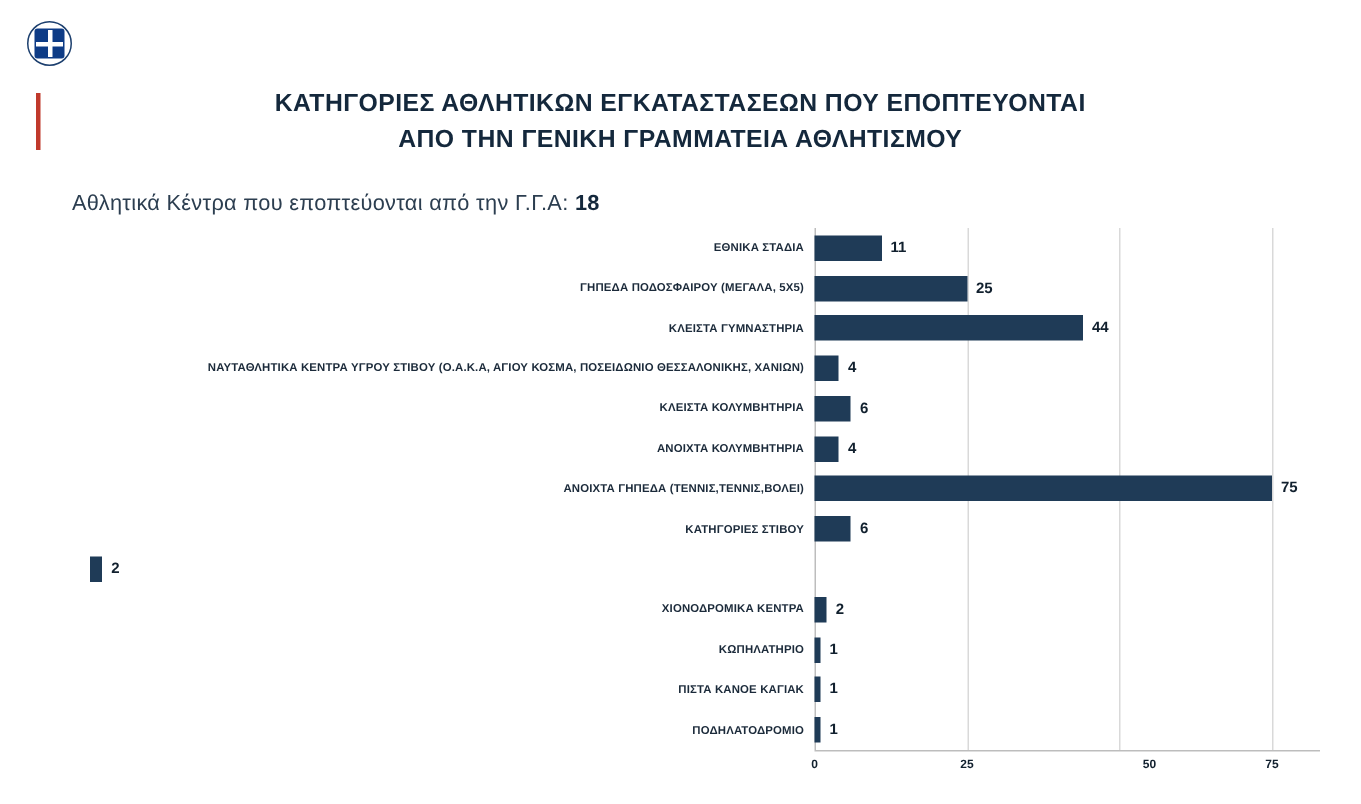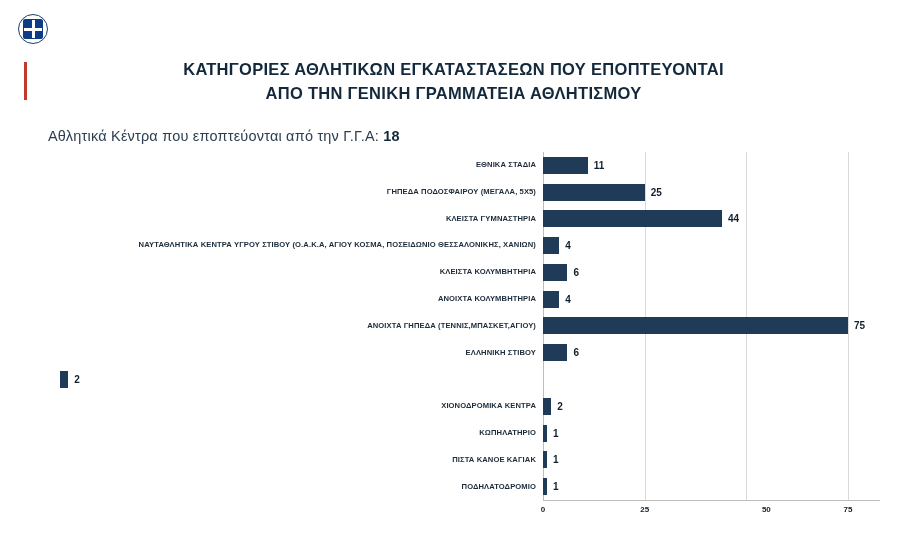--- a/index.html
+++ b/index.html
@@ -279,28 +279,28 @@
           </div>
         </div>
         <div class="row">
           <div class="row-label">ΑΝΟΙΧΤΑ ΚΟΛΥΜΒΗΤΗΡΙΑ</div>
           <div class="bar-wrap">
             <div class="bar" style="width: 16.2667px; background: rgb(31, 59, 87);"></div>
             <div class="bar-value">4</div>
           </div>
         </div>
         <div class="row">
-          <div class="row-label">ΑΝΟΙΧΤΑ ΓΗΠΕΔΑ (ΤΕΝΝΙΣ,ΜΠΑΣΚΕΤ,ΑΓΙΟΥ)</div>
+          <div class="row-label">ΑΝΟΙΧΤΑ ΓΗΠΕΔΑ (ΤΕΝΝΙΣ,ΤΕΝΝΙΣ,ΒΟΛΕΙ)</div>
           <div class="bar-wrap">
             <div class="bar" style="width: 305px; background: rgb(31, 59, 87);"></div>
             <div class="bar-value">75</div>
           </div>
         </div>
         <div class="row">
-          <div class="row-label">ΕΛΛΗΝΙΚΗ ΣΤΙΒΟΥ</div>
+          <div class="row-label">ΚΑΤΗΓΟΡΙΕΣ ΣΤΙΒΟΥ</div>
           <div class="bar-wrap">
             <div class="bar" style="width: 24.4px; background: rgb(31, 59, 87);"></div>
             <div class="bar-value">6</div>
           </div>
         </div>
         <div class="row">
           <div class="bar-wrap">
             <div class="bar" style="width: 8.13333px; background: rgb(31, 59, 87);"></div>
             <div class="bar-value">2</div>
           </div>

